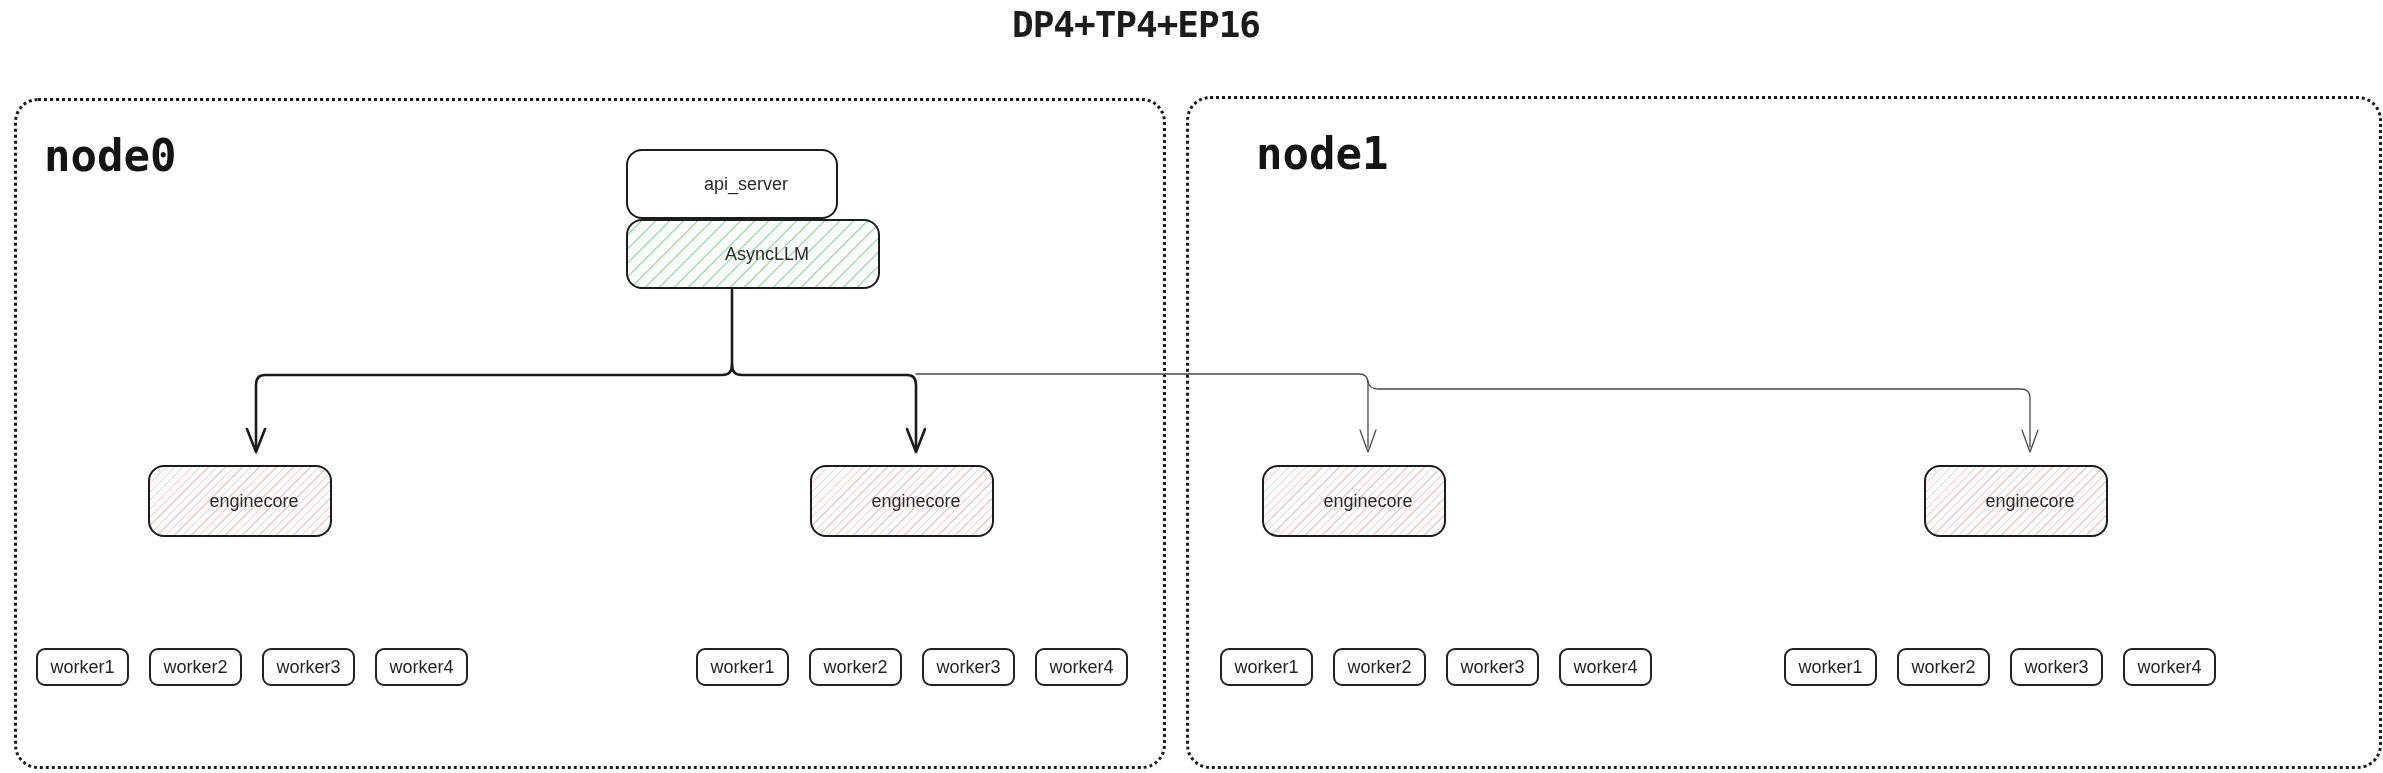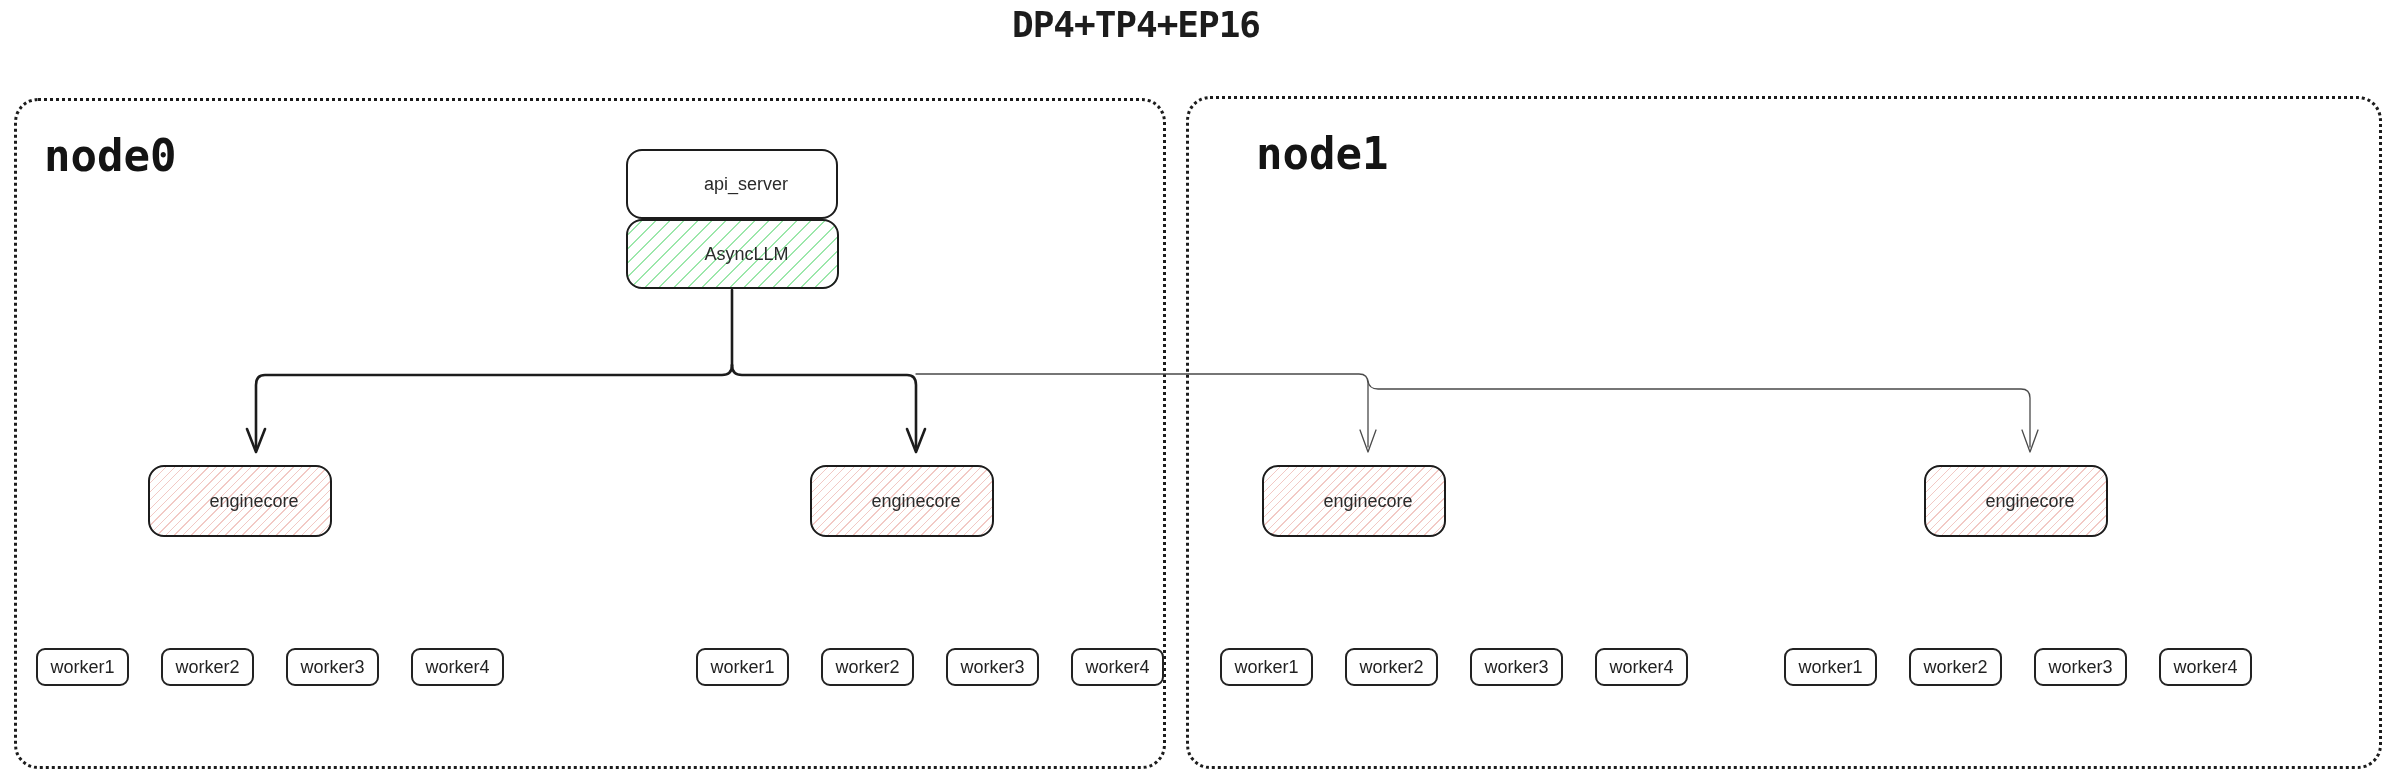--- a/index.html
+++ b/index.html
@@ -46,40 +46,40 @@
     border:2.5px solid var(--border,#1c1c1c);
     border-radius:16px;
     display:flex;align-items:center;justify-content:center;
     font-size:18px;color:#2a2a2a;
     background:#ffffff;
     white-space:nowrap;
     padding-left:28px;
   }
   .api-box{left:626px;top:149px;width:212px;height:70px;z-index:2;}
   .async-box{
-    left:626px;top:219px;width:213px;height:70px;z-index:2;
+    left:626px;top:219px;width:254px;height:70px;z-index:2;
     background:repeating-linear-gradient(135deg,
       #ffffff 0px, #ffffff 8.5px,
       var(--async-llm-hatch,#9be7aa) 8.5px, var(--async-llm-hatch,#9be7aa) 10px);
   }
   .engine-box{
     top:465px;width:184px;height:72px;
     background:repeating-linear-gradient(135deg,
       #ffffff 0px, #ffffff 5px,
       var(--enginecore-hatch,#f2c9c5) 5px, var(--enginecore-hatch,#f2c9c5) 6px);
   }
   .engine-1{left:148px;}
   .engine-2{left:810px;}
   .engine-3{left:1262px;}
   .engine-4{left:1924px;}
   .worker-group{
     position:absolute;
     top:648px;
     display:flex;
-    gap:32px;
+    gap:20px;
   }
   .wg-1{left:36px;}
   .wg-2{left:696px;}
   .wg-3{left:1220px;}
   .wg-4{left:1784px;}
   .worker-box{
     box-sizing:border-box;
     width:93px;height:38px;
     border:2px solid #222222;
     border-radius:9px;

